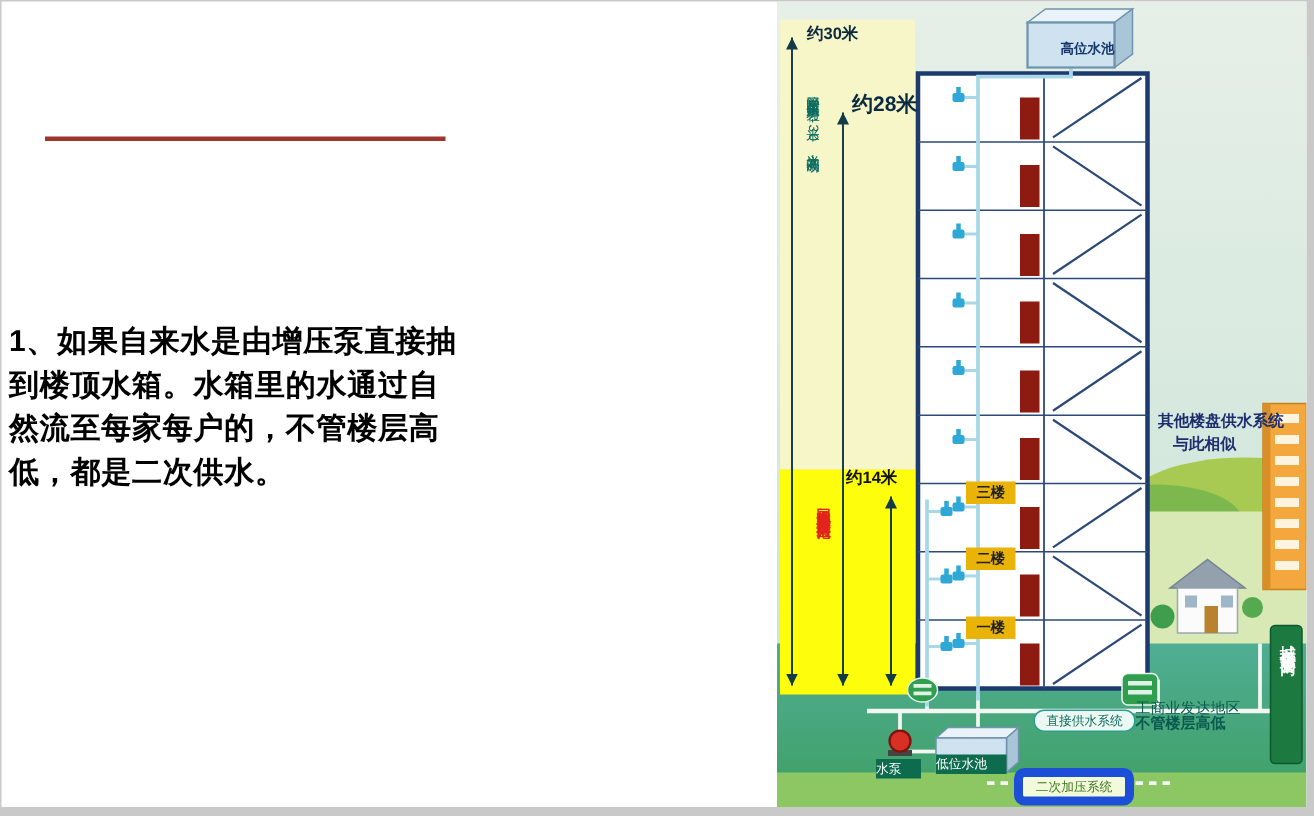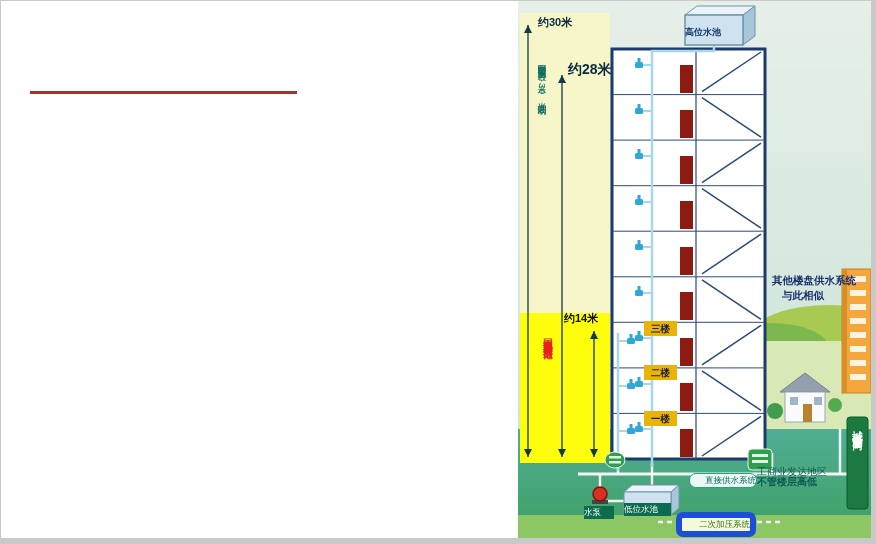--- a/index.html
+++ b/index.html
@@ -9,29 +9,30 @@
   .redline{position:absolute;left:29px;top:90px;width:267px;height:3px;background:#9e352e}
   .bodytext{position:absolute;left:5px;top:213px;width:300px;font-size:20px;line-height:29px;
             font-weight:700;color:#000;letter-spacing:.5px;word-break:break-all}
   .diagram{position:absolute;left:517px;top:0;width:353px;height:537px}
   .diagram svg{position:absolute;left:0;top:0}
   .lbl{position:absolute;white-space:nowrap}
   .vtext{writing-mode:vertical-rl}
   .chip{position:absolute;left:126px;width:33px;height:15px;background:#eab308;color:#222;
         font-size:9.5px;font-weight:700;text-align:center;line-height:15px}
   .plate{position:absolute;background:#0d6b4e;color:#fff;font-size:8.5px;text-align:left;line-height:13px;height:13px}
-  .pill{position:absolute;height:13px;border-radius:7px;font-size:8.5px;text-align:right;line-height:13px}
+  .pill{position:absolute;height:13px;border-radius:7px;font-size:8.5px;text-align:center;line-height:13px}
 </style>
 </head>
 <body>
 
 <div class="frame">
   <div class="slide">
 
     <div class="redline"></div>
+    <div class="bodytext">1、如果自来水是由增压泵直接抽到楼顶水箱。水箱里的水通过自然流至每家每户的，不管楼层高低，都是二次供水。</div>
 
     <div class="diagram">
       <svg width="353" height="537" viewBox="0 0 353 537">
         <defs>
           <linearGradient id="sky" x1="0" y1="0" x2="0" y2="1">
             <stop offset="0" stop-color="#e6efe8"></stop>
               <stop offset="1" stop-color="#cde5d9"></stop>
           </linearGradient>
           <linearGradient id="water" x1="0" y1="0" x2="0" y2="1">
             <stop offset="0" stop-color="#4fae93"></stop>
@@ -174,21 +175,21 @@
         </g>
       </svg>
 
       <div class="lbl" style="left:20px;top:14px;font-size:11px;font-weight:700;color:#0a2a40">约30米</div>
       <div class="lbl" style="left:50px;top:60px;font-size:14px;font-weight:700;color:#0a2a40">约28米</div>
       <div class="lbl" style="left:46px;top:310px;font-size:11px;font-weight:700;color:#111">约14米</div>
 
       <div class="lbl vtext" style="left:17px;top:56px;height:218px;font-size:9px;color:#0b6b5f;letter-spacing:1px">管网实际供水压力在18米-30米之间波动</div>
       <div class="lbl vtext" style="left:23px;top:330px;height:128px;font-size:9.5px;font-weight:700;color:#e3241d;letter-spacing:1px">国家规定管网供水压力范围</div>
 
-      <div class="lbl" style="left:167px;top:25px;width:58px;text-align:left;font-size:9px;font-weight:700;color:#14366b">高位水池</div>
+      <div class="lbl" style="left:167px;top:25px;width:58px;text-align:right;font-size:9px;font-weight:700;color:#14366b">高位水池</div>
 
       <div class="chip" style="top:320px">三楼</div>
       <div class="chip" style="top:364px">二楼</div>
       <div class="chip" style="top:410px">一楼</div>
 
       <div class="lbl" style="left:232px;top:273px;width:106px;text-align:right;font-size:10.5px;font-weight:700;color:#1c2e6e">其他楼盘供水系统</div>
       <div class="lbl" style="left:232px;top:288px;width:106px;text-align:center;font-size:10.5px;font-weight:700;color:#1c2e6e">与此相似</div>
 
       <div class="lbl vtext" style="left:333px;top:421px;height:84px;font-size:10.5px;font-weight:700;color:#fff;letter-spacing:2px">城市供水管网</div>
 

